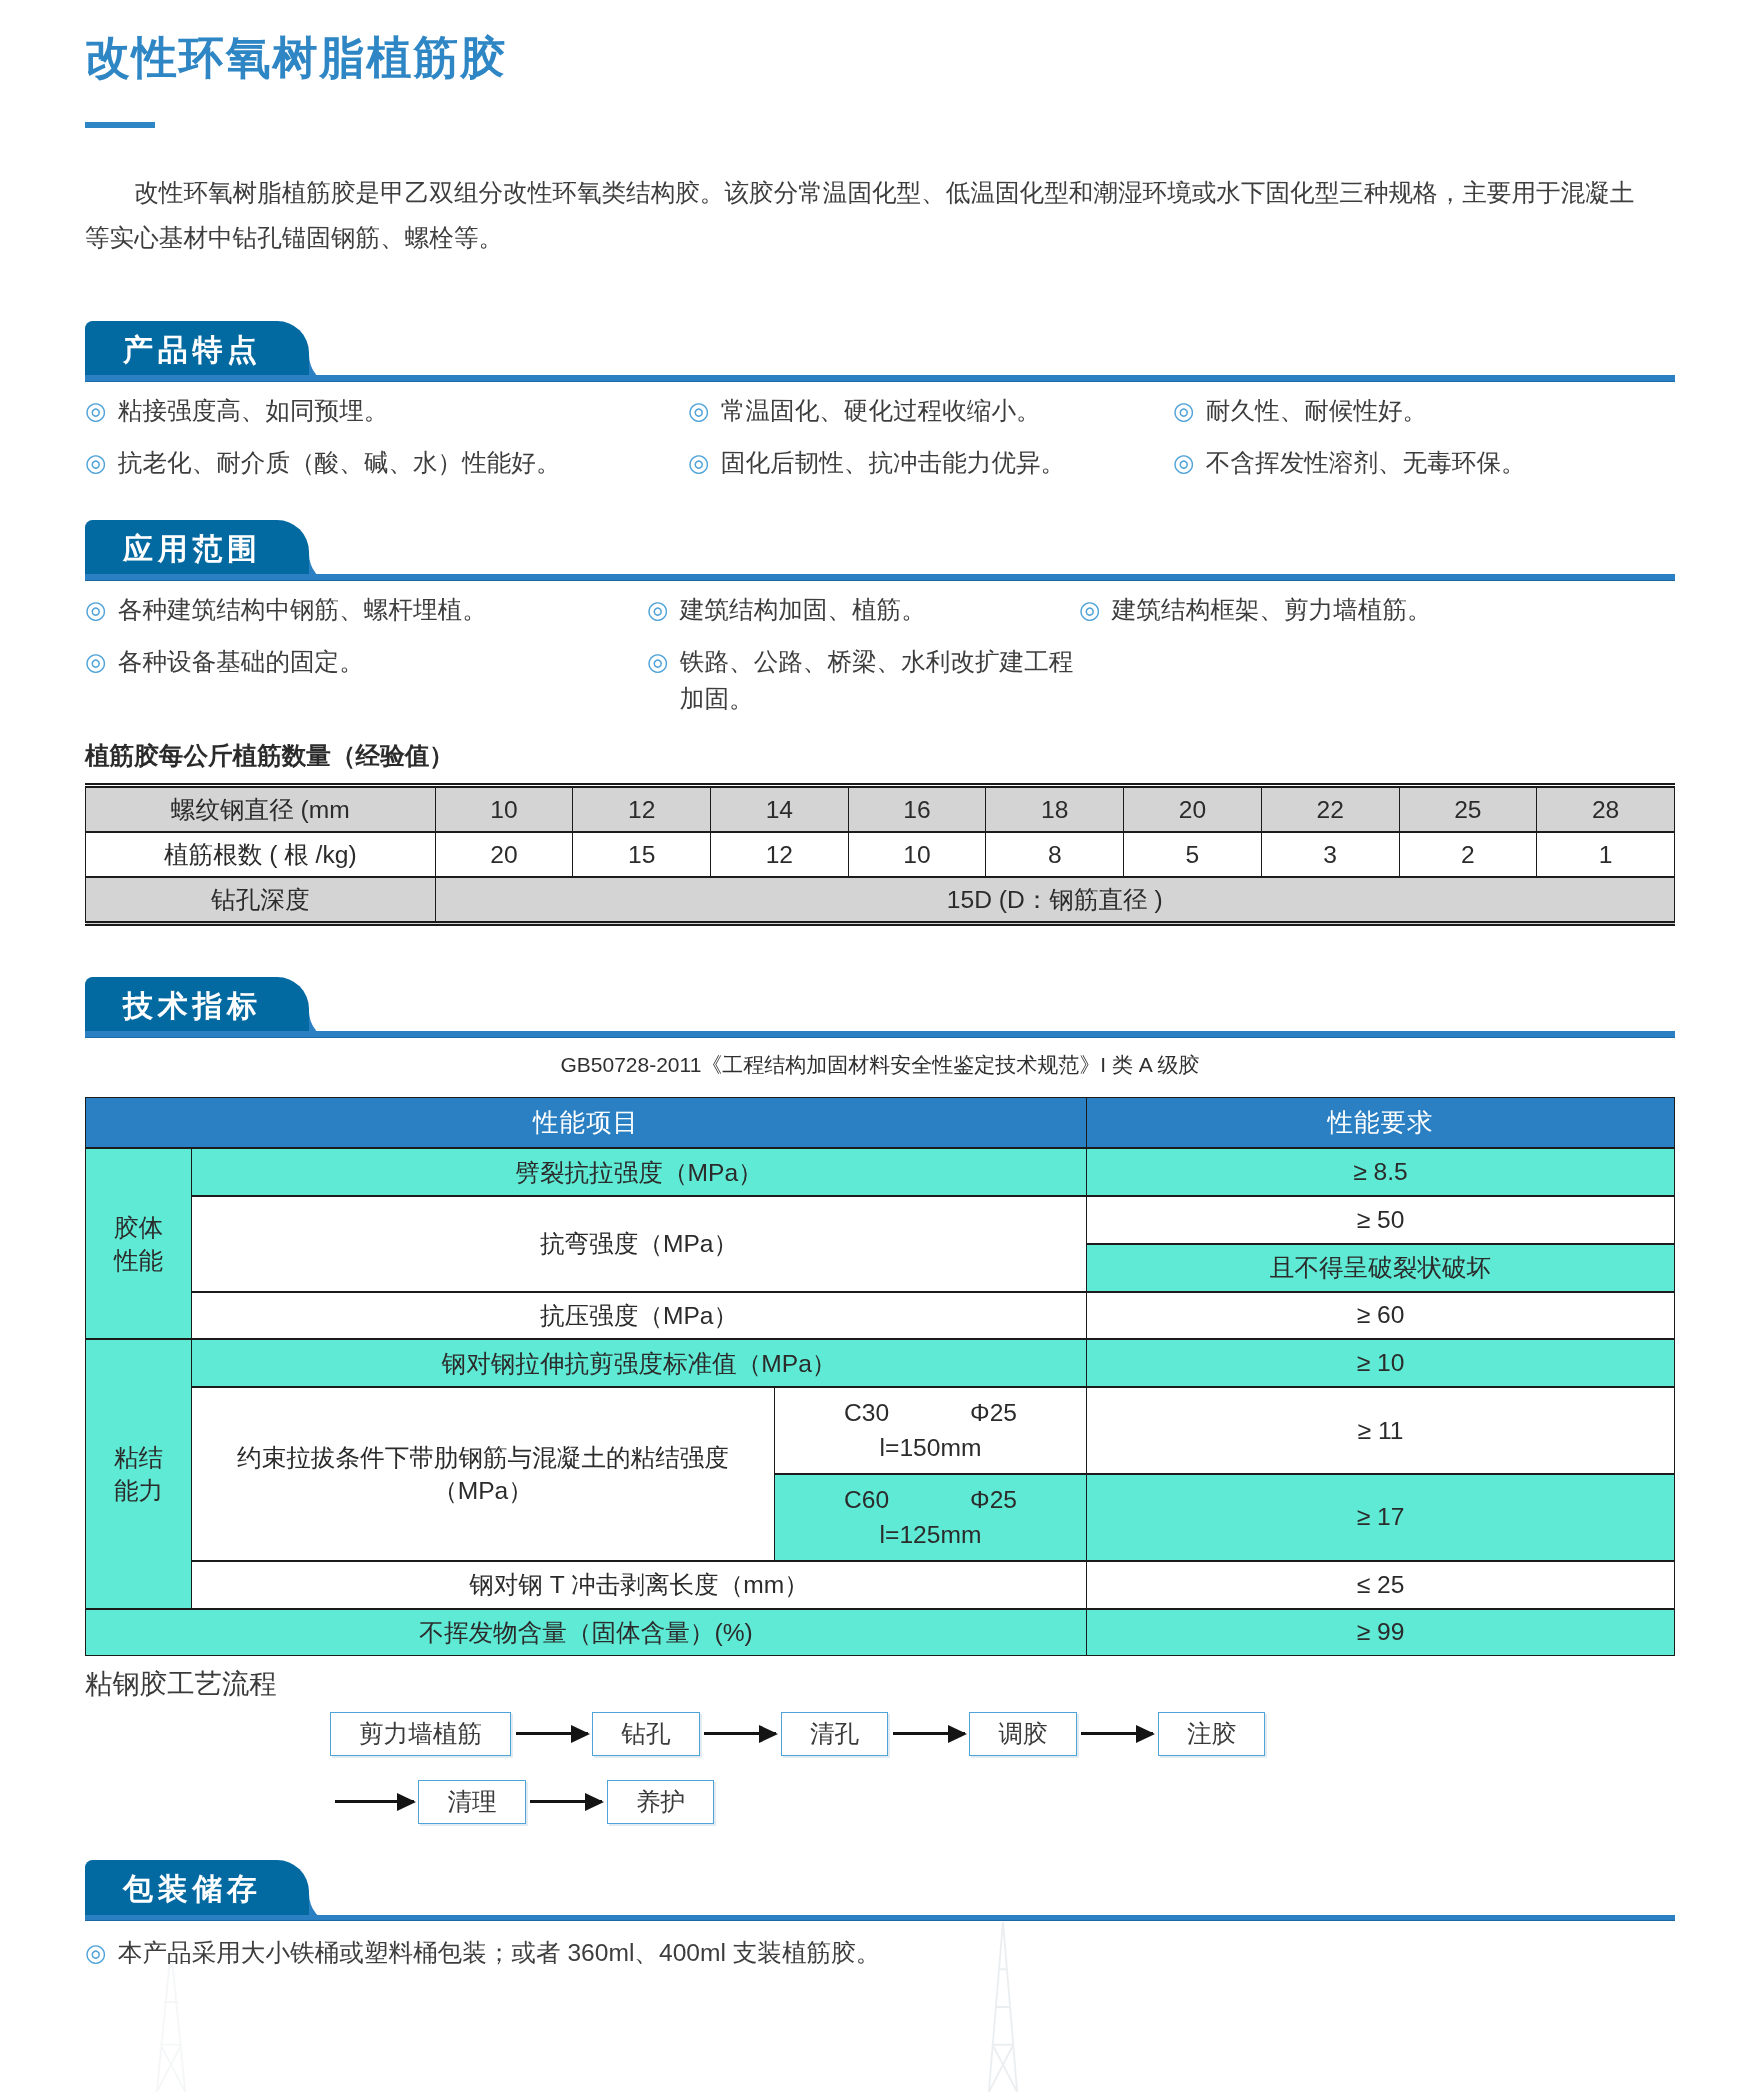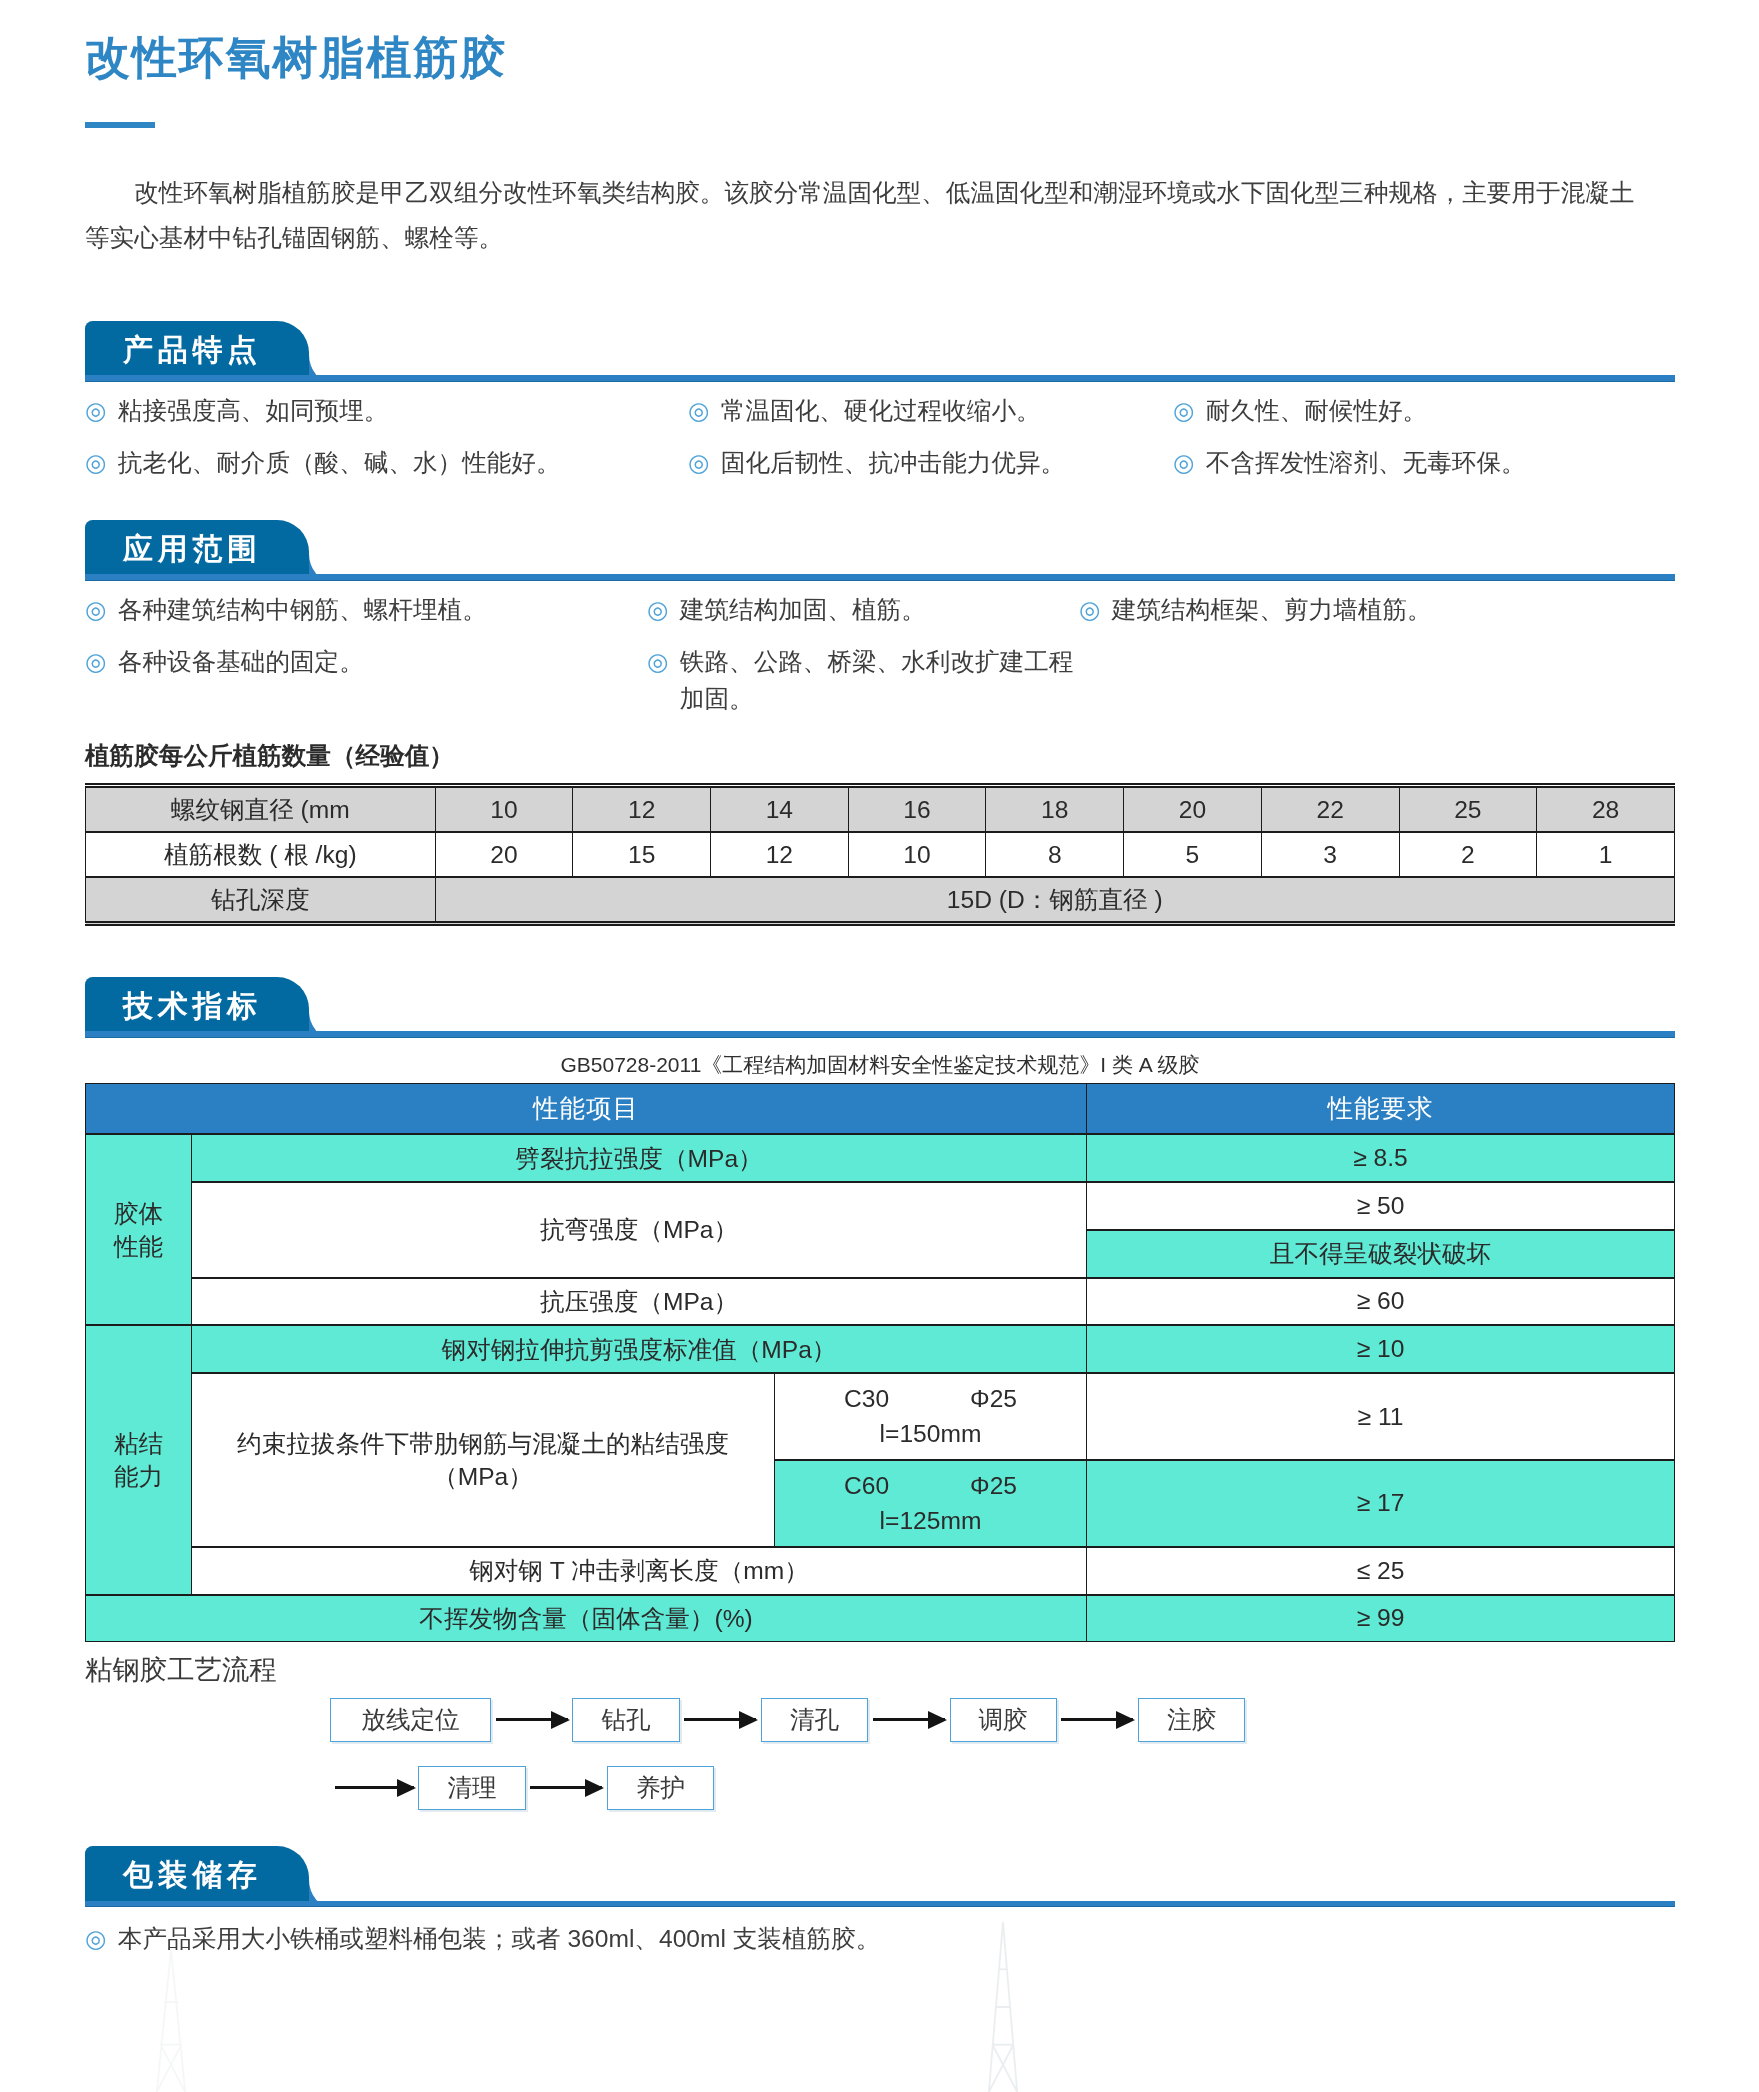--- a/index.html
+++ b/index.html
@@ -39,21 +39,21 @@
     border-left:1.9px solid #1b1b1b; border-right:1.9px solid #1b1b1b;
     border-top:5.7px double #1b1b1b; border-bottom:5.7px double #1b1b1b; }
   .rebar-table td { border:0.9px solid #1b1b1b; border-top:2.8px solid #1b1b1b; height:41px;
     text-align:center; font-size:24.6px; color:#2b2b2b; }
   .rebar-table tr:first-child td { border-top:none; }
   .rebar-table td.lbl { width:22%; }
   .rebar-table tr.gray td { background:#d4d4d4; }
 
   
   .tech-subtitle { margin-top:13.2px; text-align:center; font-size:21px; color:#2f2f2f; }
-  .tech-table { width:100%; border-collapse:collapse; margin-top:4px; border:1.9px solid #1b1b1b; }
+  .tech-table { width:100%; border-collapse:collapse; margin-top:18px; border:1.9px solid #1b1b1b; }
   .tech-table th { background:#2A80C3; color:#ffffff; font-size:25.6px; font-weight:normal;
     height:47px; border:0.9px solid #1b1b1b; letter-spacing:0.9px; }
   .tech-table td { border:0.9px solid #1b1b1b; border-top:2.8px solid #1b1b1b; text-align:center;
     font-size:24.6px; color:#2b2b2b; height:42px; padding:1.9px 7.6px; background:#ffffff; }
   .tech-table td.gray { background:#5eead4; }
   .tech-table tr.tall td { height:81px; }
   .cond { display:flex; flex-direction:column; align-items:center; gap:7.6px; }
   .cond .cline { display:flex; gap:81px; }
 
   
@@ -264,21 +264,21 @@
     <tr>
       <td colspan="3" class="gray">不挥发物含量（固体含量）(%)</td>
       <td class="gray">≥ 99</td>
     </tr>
   </tbody>
     </table>
 
   <div class="process-subtitle">粘钢胶工艺流程</div>
 
   <div class="flow-row">
-    <div class="fbox wide">放线定位</div>
+    <div class="fbox wide">剪力墙植筋</div>
     <div class="farrow"></div>
     <div class="fbox">钻孔</div>
     <div class="farrow"></div>
     <div class="fbox">清孔</div>
     <div class="farrow"></div>
     <div class="fbox">调胶</div>
     <div class="farrow"></div>
     <div class="fbox">注胶</div>
   </div>
   <div class="flow-row second">

